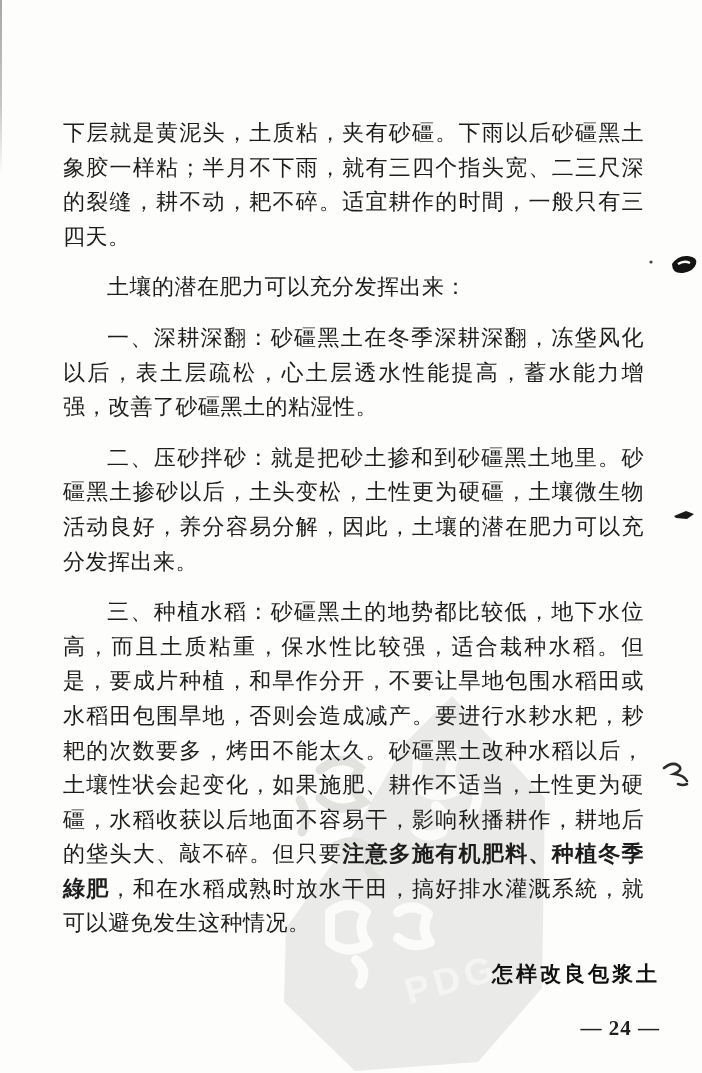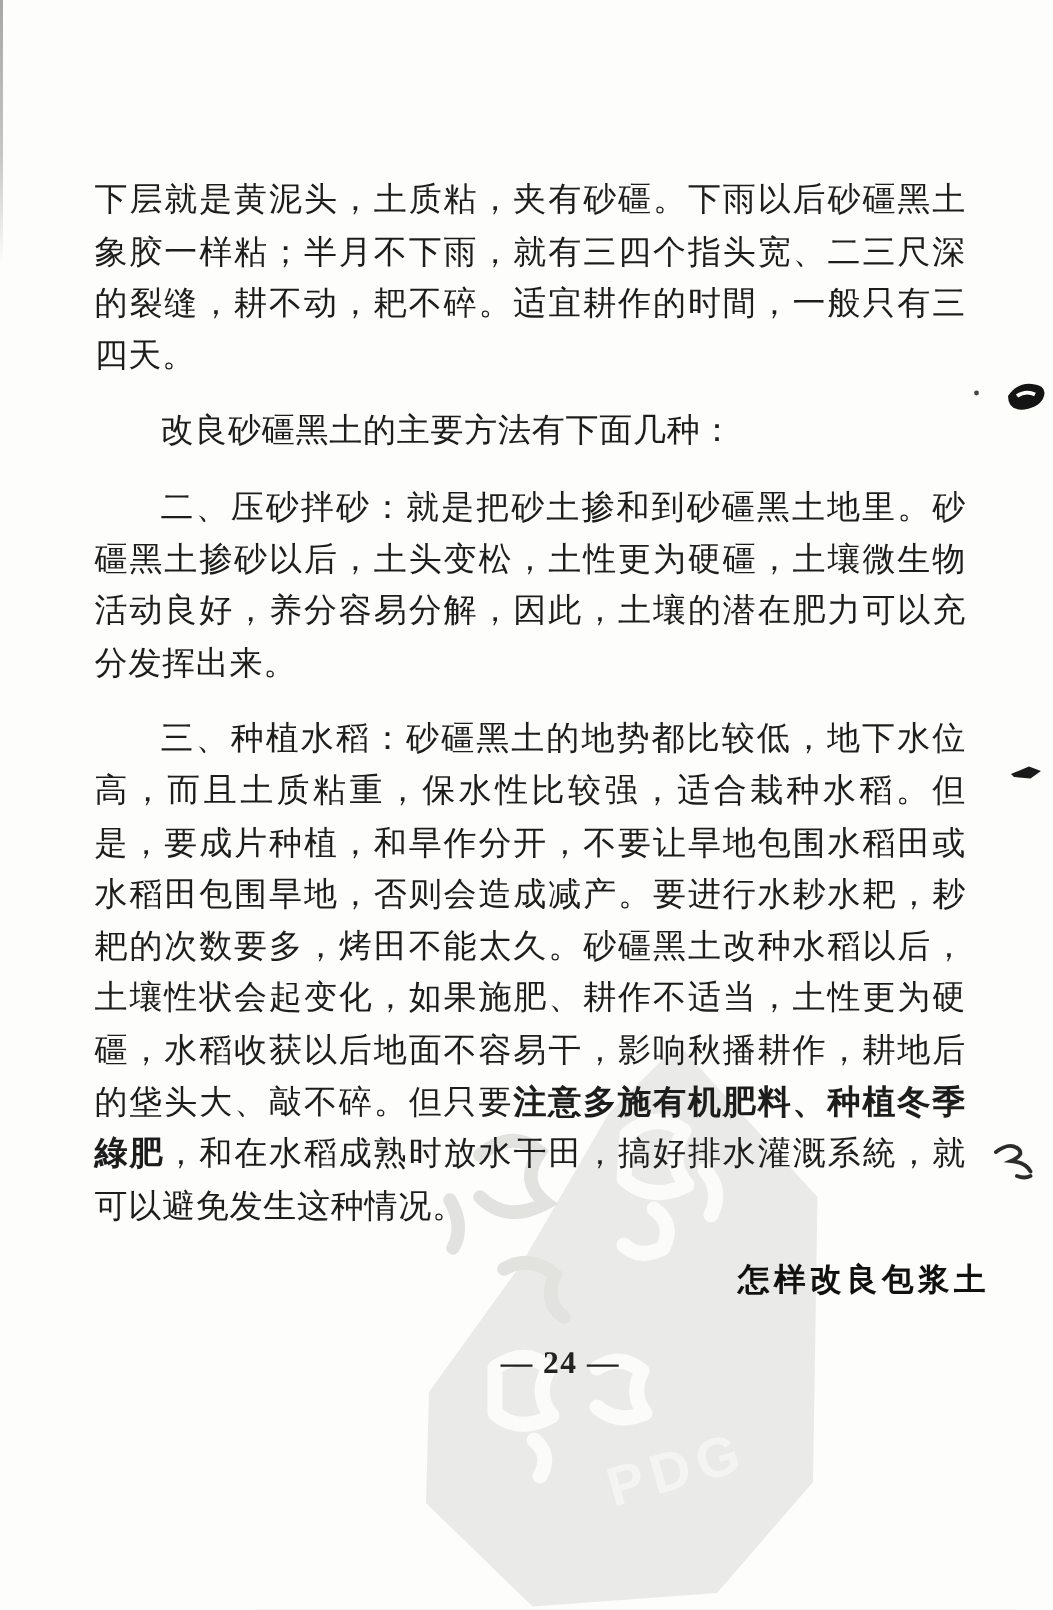--- a/index.html
+++ b/index.html
@@ -41,21 +41,21 @@
     text-indent:0;
     margin:16px 0 19px 0;
     color:#111;
   }
   .pageno{
     margin-top:2px;
     padding-left:40px;
     font-size:21px;
     font-weight:700;
     letter-spacing:1px;
-    text-align:center;
+    text-align:right;
     color:#222;
   }
   .pdg-text{
     font-family:"Liberation Sans", sans-serif;
     font-weight:700;
     font-size:37px;
     letter-spacing:5px;
     fill:#f4f4f2;
   }
 </style>
@@ -83,21 +83,22 @@
       <path d="M398,912 q16,-10 30,2 q-8,16 2,28 q-18,8 -32,-4"></path>
     </g>
 
     <text class="pdg-text" x="402" y="995" transform="rotate(-16 440 975)">PDG</text>
   </svg>
 
   <div class="scan-edge"></div>
 
   <main class="textblock">
     <p class="para flush">下层就是黄泥头，土质粘，夹有砂礓。下雨以后砂礓黑土象胶一样粘；半月不下雨，就有三四个指头宽、二三尺深的裂缝，耕不动，耙不碎。适宜耕作的时間，一般只有三四天。</p>
-    <p class="para indent">改良砂礓黑土的主要方法有下面几种：</p>
+    <p class="para indent">土壤的潜在肥力可以充分发挥出来：</p>
+    <p class="para indent">一、深耕深翻：砂礓黑土在冬季深耕深翻，冻垡风化以后，表土层疏松，心土层透水性能提高，蓄水能力增强，改善了砂礓黑土的粘湿性。</p>
     <p class="para indent">二、压砂拌砂：就是把砂土掺和到砂礓黑土地里。砂礓黑土掺砂以后，土头变松，土性更为硬礓，土壤微生物活动良好，养分容易分解，因此，土壤的潜在肥力可以充分发挥出来。</p>
     <p class="para indent"><span>三、种植水稻：砂礓黑土的地势都比较低，地下水位高，而且土质粘重，保水性比较强，适合栽种水稻。但是，要成片种植，和旱作分开，不要让旱地包围水稻田或水稻田包围旱地，否则会造成减产。要进行水耖水耙，耖耙的次数要多，烤田不能太久。砂礓黑土改种水稻以后，土壤性状会起变化，如果施肥、耕作不适当，土性更为硬礓，水稻收获以后地面不容易干，影响秋播耕作，耕地后的垡头大、敲不碎。但只要</span><span class="bold">注意多施有机肥料、种植冬季綠肥</span><span>，和在水稻成熟时放水干田，搞好排水灌溉系統，就可以避免发生这种情况。</span></p>
     <h2 class="heading">怎样改良包浆土</h2>
     <div class="pageno">— 24 —</div>
   </main>
 
   <svg class="smudge-svg" viewBox="0 0 702 1073" aria-hidden="true">
     <g>
       <path d="M672,264 q6,-9 16,-8 q10,1 8,8 q-2,7 -13,9 q-11,1 -11,-9 z" fill="#141414"></path>
       <path d="M678,264 q6,-4 12,-1" stroke="#fdfdfc" stroke-width="2.5" fill="none"></path>

